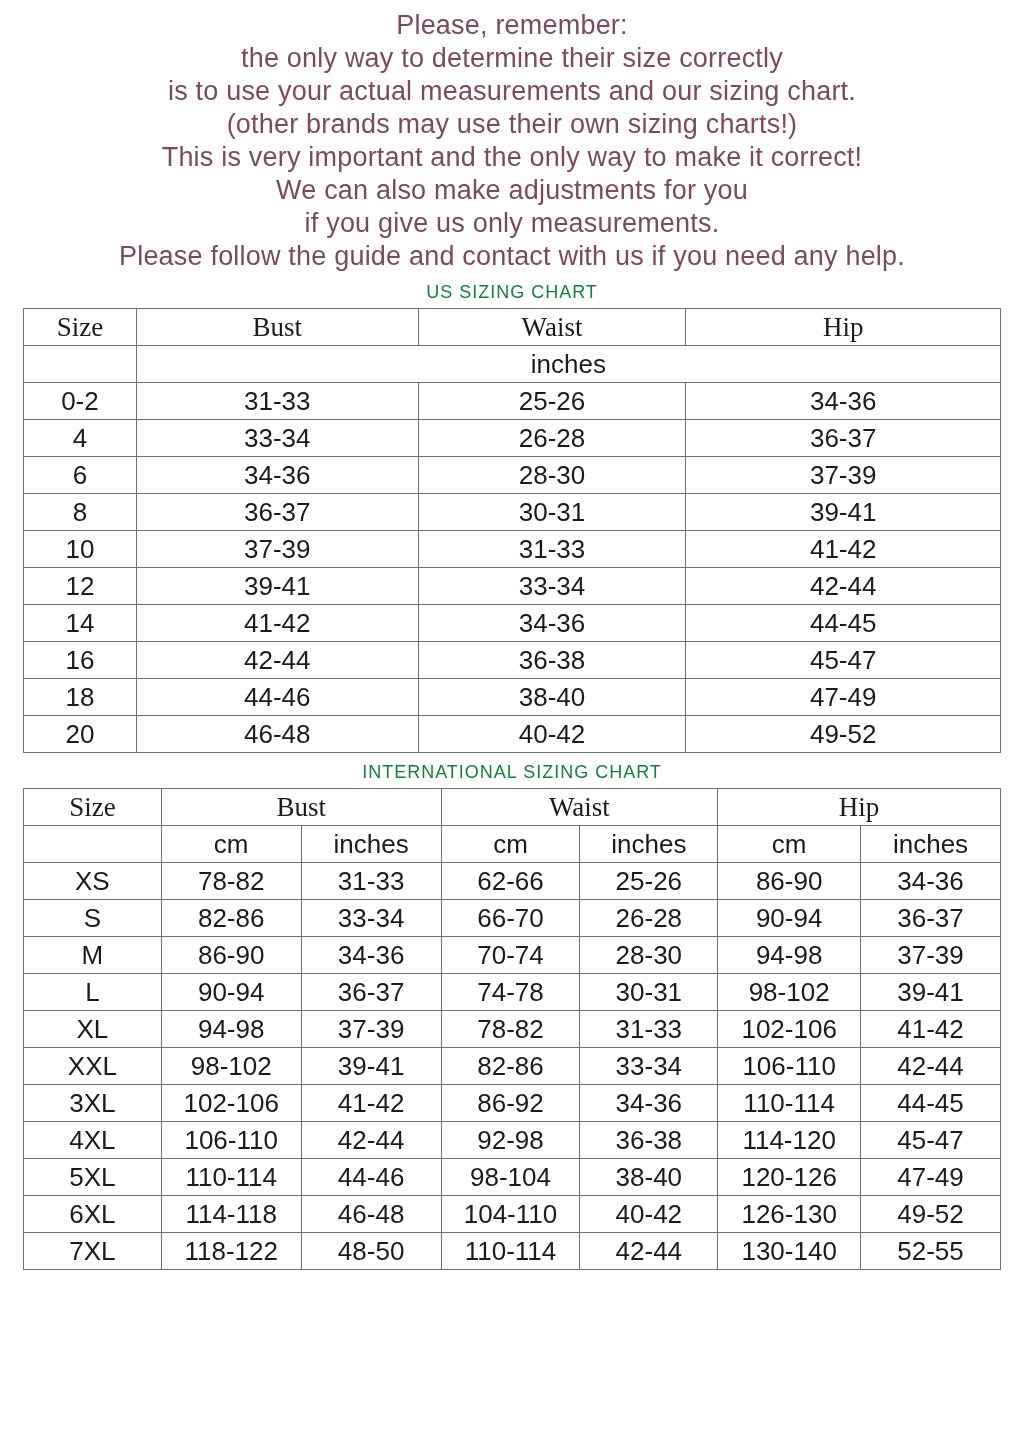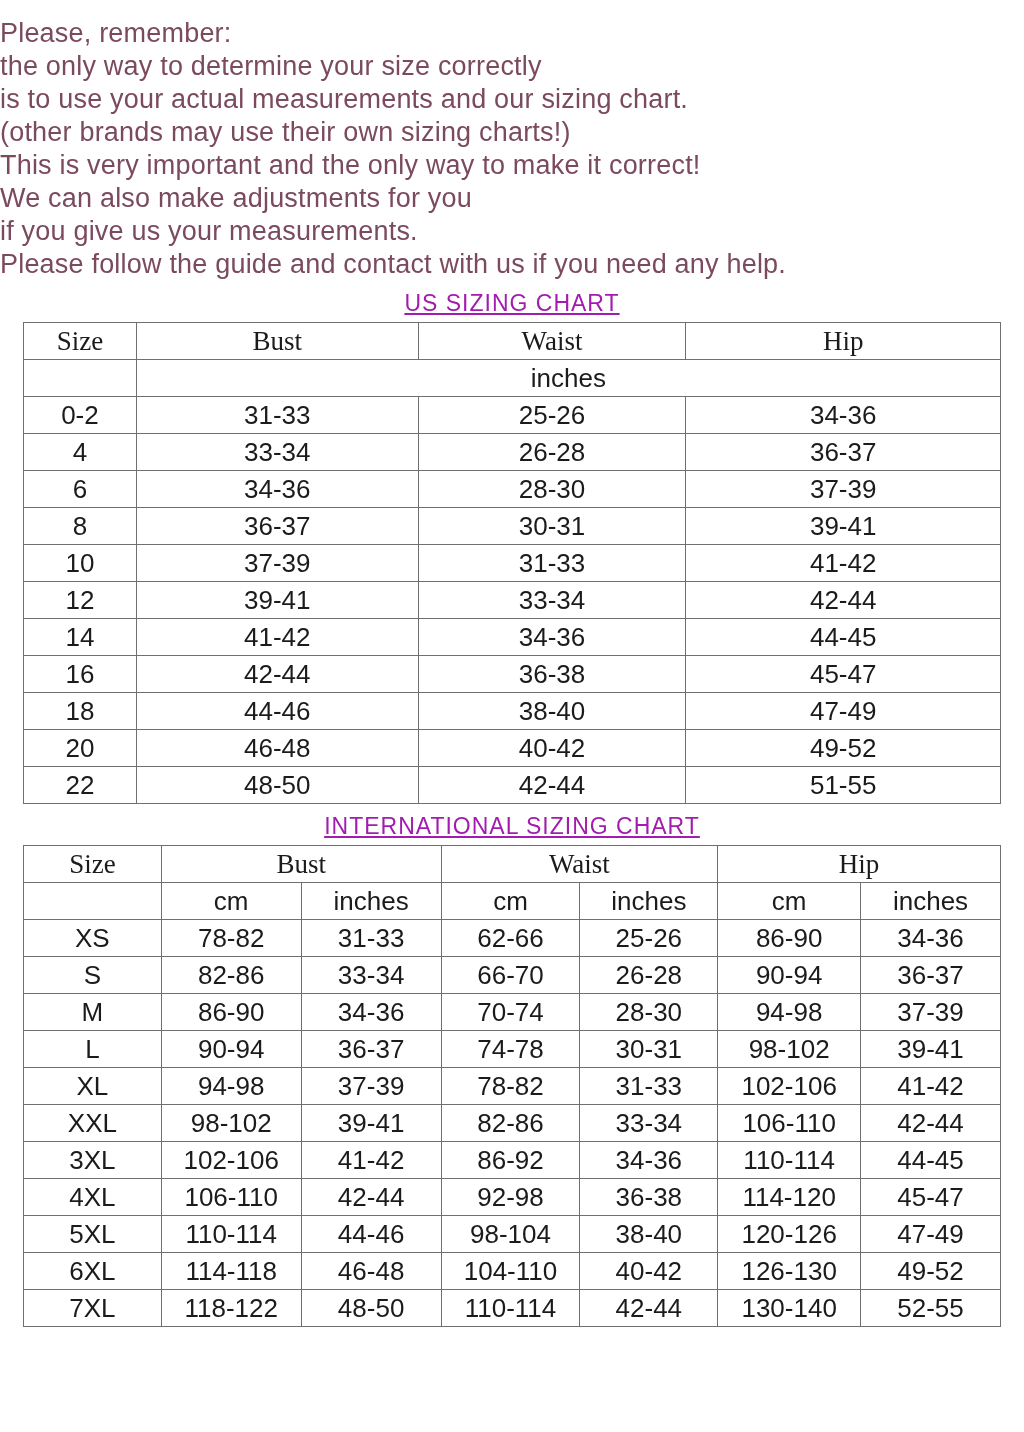--- a/index.html
+++ b/index.html
@@ -9,40 +9,39 @@
     height: 1432px;
     background: #ffffff;
     font-family: "Liberation Sans", sans-serif;
     color: #1b1b1b;
     overflow: hidden;
   }
   .page { width: 1024px; height: 1432px; }
 
   
   .intro {
-    padding-top: 17px;
-    text-align: left;
+    padding-top: 9px;
+    text-align: center;
     font-size: 27px;
     line-height: 33px;
     color: #7b4a5e;
     letter-spacing: 0.2px;
   }
   .intro p { margin: 0; }
   .intro p + p { }
   .intro .line { display: block; }
 
   
   .section-title {
     text-align: center;
-    font-size: 23px;
+    font-size: 18px;
     font-weight: normal;
-    color: #a21caf;
+    color: #15803d;
     letter-spacing: 1px;
     margin: 9px 0 5px 0;
-    text-decoration: underline;
   }
   .section-title.second { }
 
   
   table.size-table {
     border-collapse: collapse;
     table-layout: fixed;
     width: 978px;
     margin: 0 auto;
   }
@@ -62,28 +61,28 @@
   table.size-table th { font-size: 27px; font-family: Liberation Serif, serif; }
 </style>
 </head>
 <body>
 
 <div class="page">
 
   <div class="intro">
     <p>
       <span class="line">Please, remember:</span>
-      <span class="line">the only way to determine your size correctly</span>
+      <span class="line">the only way to determine their size correctly</span>
       <span class="line">is to use your actual measurements and our sizing chart.</span>
       <span class="line">(other brands may use their own sizing charts!)</span>
     </p>
     <p>
       <span class="line">This is very important and the only way to make it correct!</span>
       <span class="line">We can also make adjustments for you</span>
-      <span class="line">if you give us your measurements.</span>
+      <span class="line">if you give us only measurements.</span>
       <span class="line">Please follow the guide and contact with us if you need any help.</span>
     </p>
   </div>
 
   <h2 class="section-title">US SIZING CHART</h2>
 
   <table class="size-table">
     <colgroup>
       <col style="width:11.55%">
       <col style="width:28.85%">
@@ -155,26 +154,20 @@
           <td>18</td>
           <td>44-46</td>
           <td>38-40</td>
           <td>47-49</td>
         </tr>
         <tr>
           <td>20</td>
           <td>46-48</td>
           <td>40-42</td>
           <td>49-52</td>
-        </tr>
-        <tr>
-          <td>22</td>
-          <td>48-50</td>
-          <td>42-44</td>
-          <td>51-55</td>
         </tr>
       </tbody>
   </table>
 
   <h2 class="section-title second">INTERNATIONAL SIZING CHART</h2>
 
   <table class="size-table">
     <colgroup>
       <col style="width:14.10%">
       <col style="width:14.32%">

